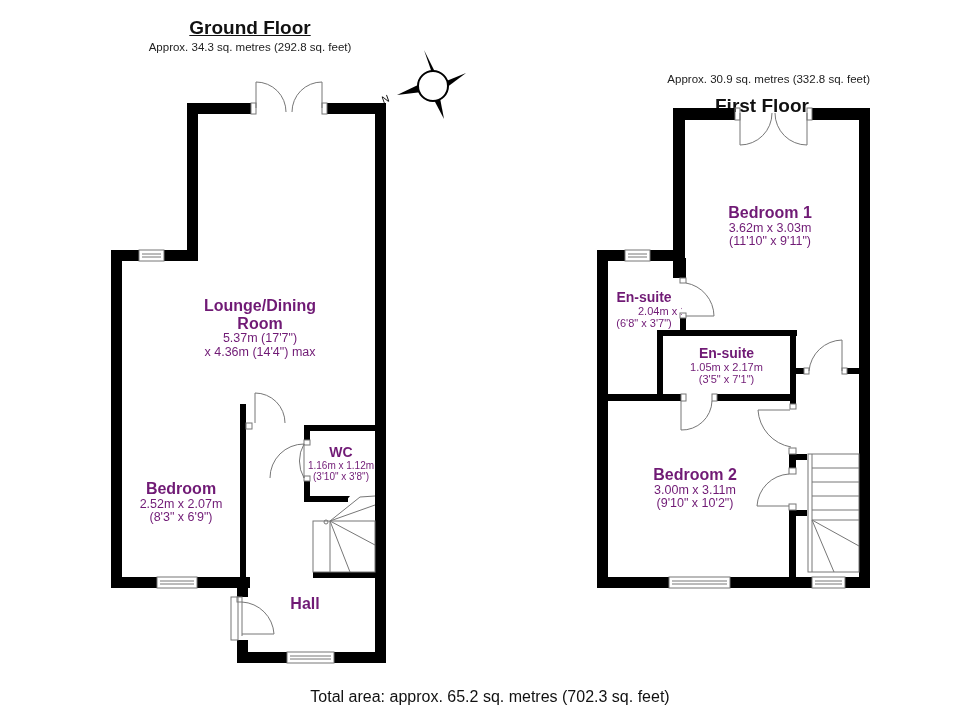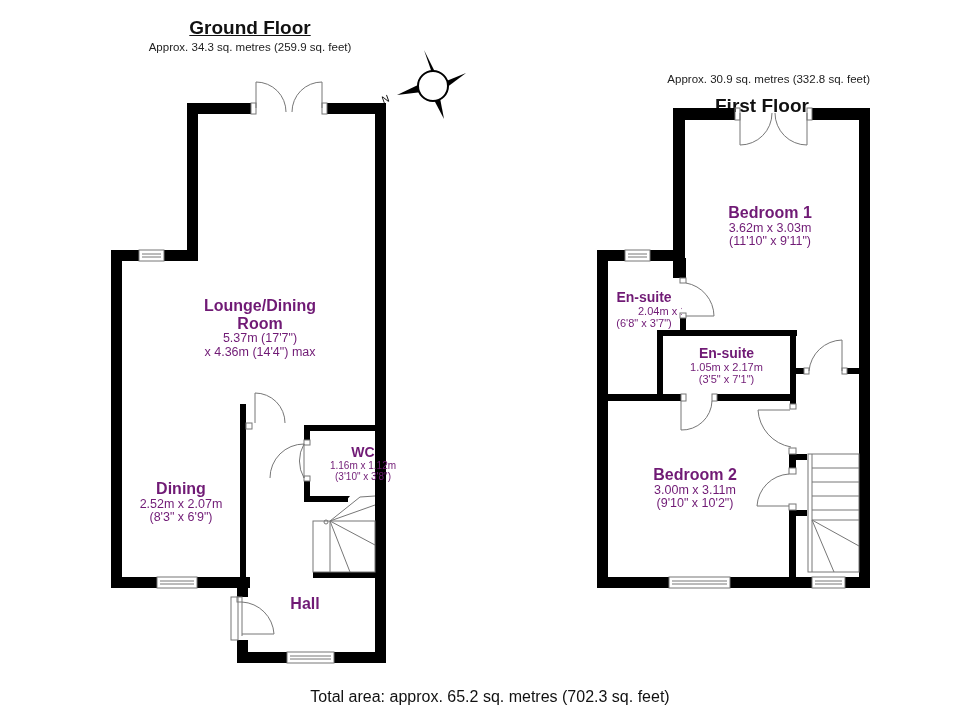--- a/index.html
+++ b/index.html
@@ -11,21 +11,21 @@
     .label .dm { font-size: 12.5px; display: block; }
     .label.small .nm { font-size: 14px; }
     .label.small .dm { font-size: 11px; }
     .total { position: absolute; left: 0; width: 980px; top: 688px; text-align: center; font-size: 16px; color: #111; }
     svg { position: absolute; left: 0; top: 0; }
   </style>
 </head>
 <body>
 
 <div class="title" style="left:120px; width:260px; top:17px;text-decoration:underline;">Ground Floor</div>
-<div class="subtitle" style="left:110px; width:280px; top:41px;">Approx. 34.3 sq. metres (259.9 sq. feet)</div>
+<div class="subtitle" style="left:110px; width:280px; top:41px;">Approx. 34.3 sq. metres (292.8 sq. feet)</div>
 
 <div class="title" style="left:632px; width:260px; top:50px;margin-top:45px;">First Floor</div>
 <div class="subtitle" style="left:590px; width:280px; top:73px;text-align:right;">Approx. 30.9 sq. metres (332.8 sq. feet)</div>
 
 <svg width="980" height="712" viewBox="0 0 980 712">
   <g>
 
     <g fill="#000">
 
       <rect x="187" y="103" width="64" height="11"></rect>
@@ -200,26 +200,26 @@
 </svg>
 
 <div class="label" style="left:160px; width:200px; top:297px;">
   <span class="nm">Lounge/Dining</span>
   <span class="nm">Room</span>
   <span class="dm">5.37m (17'7")</span>
   <span class="dm">x 4.36m (14'4") max</span>
 </div>
 
 <div class="label" style="left:122px; width:118px; top:480px;">
-  <span class="nm">Dining</span>
+  <span class="nm">Bedroom</span>
   <span class="dm">2.52m x 2.07m</span>
   <span class="dm">(8'3" x 6'9")</span>
 </div>
 
-<div class="label small" style="left:306px; width:70px; top:445px; overflow:hidden;margin-left:22px;">
+<div class="label small" style="left:306px; width:70px; top:445px; overflow:hidden;">
   <span class="nm" style="font-size:14px;">WC</span>
   <span class="dm" style="font-size:10px; white-space:nowrap;">1.16m x 1.12m</span>
   <span class="dm" style="font-size:10px; white-space:nowrap;">(3'10" x 3'8")</span>
 </div>
 
 <div class="label" style="left:270px; width:70px; top:595px;">
   <span class="nm">Hall</span>
 </div>
 
 <div class="label" style="left:690px; width:160px; top:204px;">

